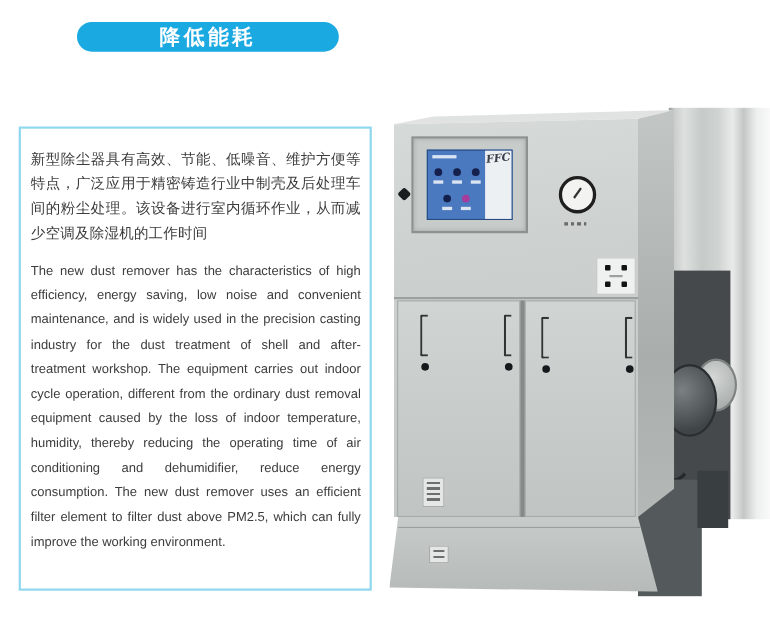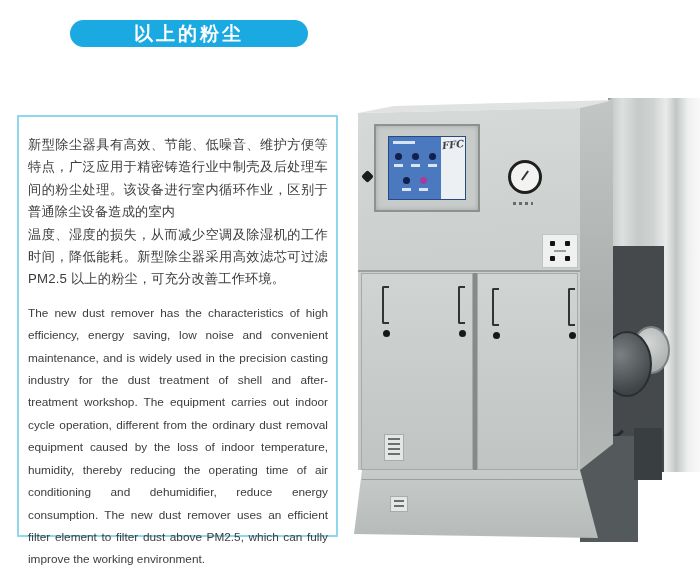--- a/index.html
+++ b/index.html
@@ -92,26 +92,25 @@
             background:linear-gradient(180deg,#c7cbc9,#b5bab8);
             clip-path:polygon(10px 0,228px 0,246px 68px,2px 64px); }
   .base-seam { left:10px; top:9px; width:230px; height:1px; background:#9aa09d; }
 </style>
 </head>
 <body>
 
 <div class="page">
 
   <div class="banner">
-    <span class="banner-label">以上的粉尘</span>
+    <span class="banner-label">降低能耗</span>
   </div>
 
   <div class="intro-box">
-    <p class="p-cn">新型除尘器具有高效、节能、低噪音、维护方便等特点，广泛应用于精密铸造行业中制壳及后处理车间的粉尘处理。该设备进行室内循环作业，区别于普通除尘设备造成的室内</p>
-    <p class="p-cn">温度、湿度的损失，从而减少空调及除湿机的工作时间，降低能耗。新型除尘器采用高效滤芯可过滤PM2.5 以上的粉尘，可充分改善工作环境。</p>
+    <p class="p-cn">新型除尘器具有高效、节能、低噪音、维护方便等特点，广泛应用于精密铸造行业中制壳及后处理车间的粉尘处理。该设备进行室内循环作业，从而减少空调及除湿机的工作时间</p>
     <p class="p-en">The new dust remover has the characteristics of high efficiency, energy saving, low noise and convenient maintenance, and is widely used in the precision casting industry for the dust treatment of shell and after-treatment workshop. The equipment carries out indoor cycle operation, different from the ordinary dust removal equipment caused by the loss of indoor temperature, humidity, thereby reducing the operating time of air conditioning and dehumidifier, reduce energy consumption. The new dust remover uses an efficient filter element to filter dust above PM2.5, which can fully improve the working environment.</p>
   </div>
 
   <div class="photo">
     <div class="rear-unit"></div>
     <div class="rear-dark"></div>
     <div class="fan-flange"></div>
     <div class="fan-motor"></div>
     <div class="fan-cable"></div>
     <div class="dark-base-a"></div>

